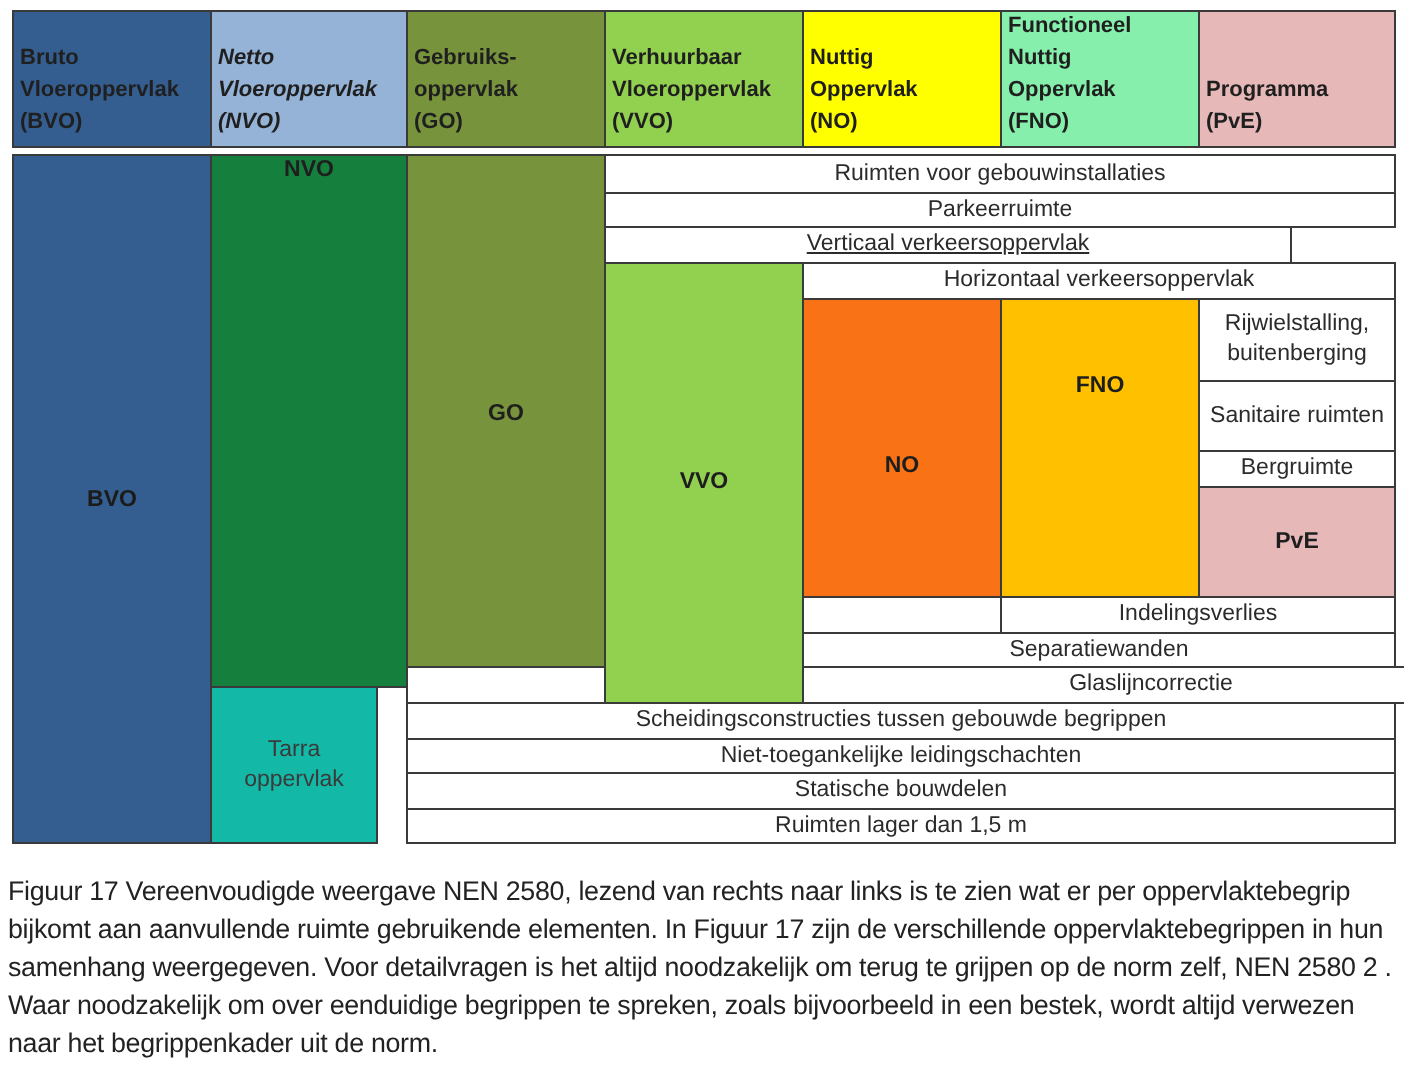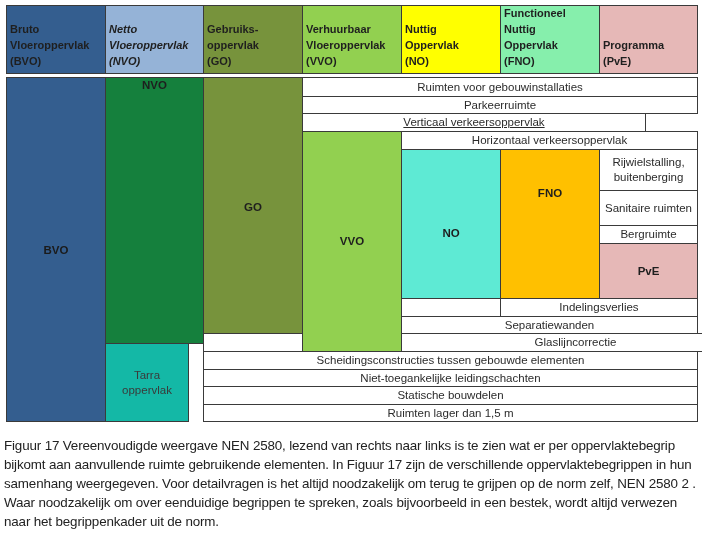--- a/index.html
+++ b/index.html
@@ -92,21 +92,21 @@
   </div>
 
   <div class="cell big" style="left:302px;top:131px;width:100px;height:221px;background:#92d050;">
     <span style="margin-top:0px;">VVO</span>
   </div>
 
   <div class="cell white" style="left:401px;top:131px;width:297px;height:19px;">
     <span>Horizontaal verkeersoppervlak</span>
   </div>
 
-  <div class="cell big" style="left:401px;top:149px;width:100px;height:150px;background:#5eead4;align-items:flex-start;padding-top:76px;">
+  <div class="cell big" style="left:401px;top:149px;width:100px;height:150px;background:#f97316;align-items:flex-start;padding-top:76px;">
     <span>NO</span>
   </div>
 
   <div class="cell big" style="left:500px;top:149px;width:100px;height:150px;background:#ffc000;align-items:flex-start;padding-top:36px;">
     <span>FNO</span>
   </div>
 
   <div class="cell white" style="left:599px;top:149px;width:99px;height:42px;">
     <div>
         <div>Rijwielstalling,</div>
@@ -127,21 +127,21 @@
     <span>Indelingsverlies</span>
   </div>
   <div class="cell white" style="left:401px;top:316px;width:297px;height:18px;">
     <span>Separatiewanden</span>
   </div>
   <div class="cell white" style="left:401px;top:333px;width:349px;height:19px;">
     <span>Glaslijncorrectie</span>
   </div>
 
   <div class="cell white" style="left:203px;top:351px;width:495px;height:19px;">
-    <span>Scheidingsconstructies tussen gebouwde elementen</span>
+    <span>Scheidingsconstructies tussen gebouwde begrippen</span>
   </div>
   <div class="cell white" style="left:203px;top:369px;width:495px;height:18px;">
     <span>Niet-toegankelijke leidingschachten</span>
   </div>
   <div class="cell white" style="left:203px;top:386px;width:495px;height:19px;">
     <span>Statische bouwdelen</span>
   </div>
   <div class="cell white" style="left:203px;top:404px;width:495px;height:18px;">
     <span>Ruimten lager dan 1,5 m</span>
   </div>

